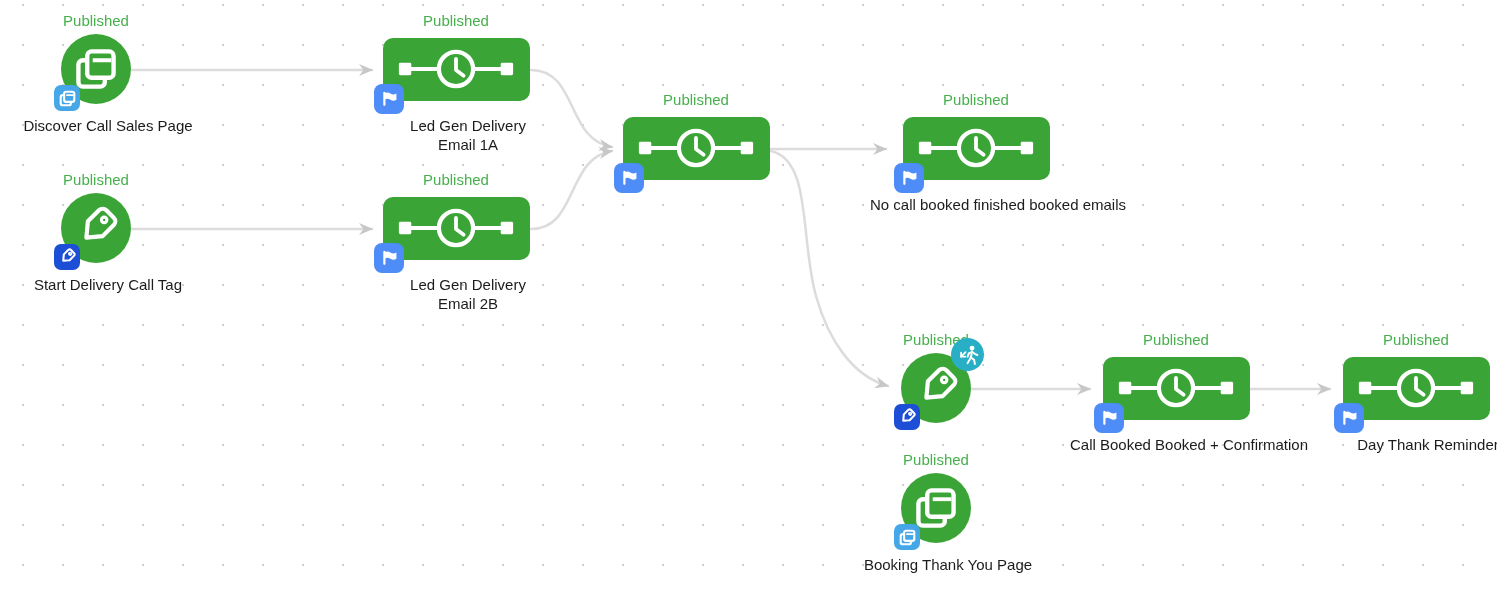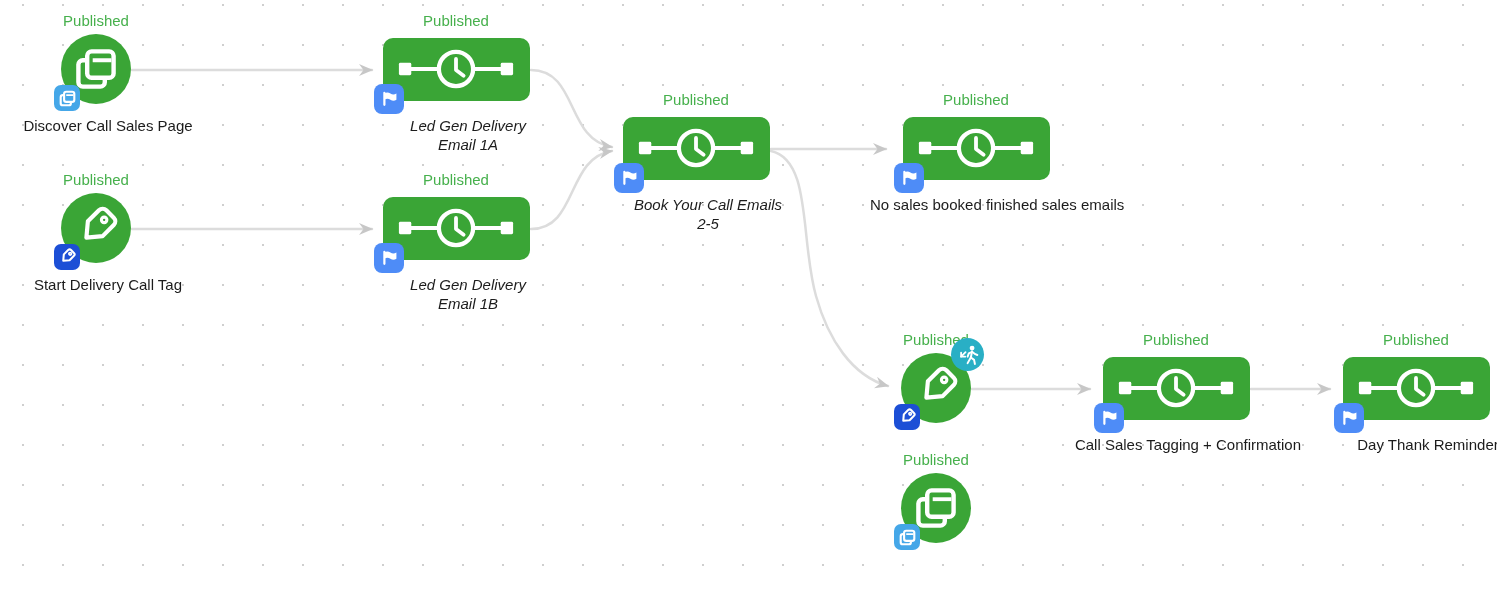--- a/index.html
+++ b/index.html
@@ -12,21 +12,21 @@
     border-radius:8px;
   }
   .edges{position:absolute;left:0;top:0;z-index:0;pointer-events:none;}
   .node{position:absolute;width:260px;z-index:1;text-align:center;}
   .status{height:18px;line-height:18px;font-size:15px;color:#46b04c;position:relative;z-index:1;}
   .shape-wrap{height:78px;display:flex;align-items:center;justify-content:center;}
   .circle{position:relative;width:70px;height:70px;border-radius:50%;background:#3aa536;display:flex;align-items:center;justify-content:center;}
   .rect{position:relative;width:147px;height:63px;border-radius:10px;background:#3aa536;display:flex;align-items:center;justify-content:center;}
   .label{margin-top:8px;font-size:15px;line-height:19px;color:#1c1c1c;}
   .label span{display:inline-block;white-space:nowrap;margin-left:24px;}
-  .label span.wrap{white-space:normal;max-width:152px;font-style:italic;}
+  .label span.wrap{white-space:normal;max-width:152px;}
   .badge{position:absolute;display:flex;align-items:center;justify-content:center;}
   .badge.sq26{width:26px;height:26px;border-radius:7px;left:-7px;bottom:-7px;}
   .badge.sq30{width:30px;height:30px;border-radius:8px;left:-9px;bottom:-13px;}
   .badge.page{background:#45a7e8;}
   .badge.tag{background:#1c4fd6;}
   .badge.flag{background:#4e8cf7;}
   .goal-badge{position:absolute;width:33px;height:33px;border-radius:50%;background:#29afc5;
     left:50px;top:-15px;z-index:5;display:flex;align-items:center;justify-content:center;}
 </style>
 </head>
@@ -130,21 +130,21 @@
           <path d="M62 11.5 V23 L70 29" stroke="#fff" stroke-width="4" fill="none" stroke-linecap="round" stroke-linejoin="round"></path>
         </svg>
         <div class="badge sq30 flag">
           <svg width="19" height="19" viewBox="0 0 30 30">
             <path d="M8.5 25 V6" stroke="#fff" stroke-width="3.5" stroke-linecap="round"></path>
             <path d="M8.5 7 q4.5 -3 9.5 0 q4.5 3 9.5 0 v10 q-4.5 3 -9.5 0 q-4.5 -3 -9.5 0 Z" fill="#fff"></path>
           </svg>
         </div>
       </div>
     </div>
-    <div class="label"><span class="wrap">Led Gen Delivery Email 1B</span></div>
+    <div class="label"><span class="wrap">Led Gen Delivery Email 2B</span></div>
   </div>
 
   <div class="node" style="left:566px;top:91px">
     <div class="status">Published</div>
     <div class="shape-wrap">
       <div class="rect">
         <svg width="118" height="44" viewBox="0 0 124 44">
           <line x1="8" y1="22" x2="116" y2="22" stroke="#fff" stroke-width="4"></line>
           <rect x="2" y="15.5" width="13" height="13" rx="1.5" fill="#fff"></rect>
           <rect x="109" y="15.5" width="13" height="13" rx="1.5" fill="#fff"></rect>
@@ -152,21 +152,20 @@
           <path d="M62 11.5 V23 L70 29" stroke="#fff" stroke-width="4" fill="none" stroke-linecap="round" stroke-linejoin="round"></path>
         </svg>
         <div class="badge sq30 flag">
           <svg width="19" height="19" viewBox="0 0 30 30">
             <path d="M8.5 25 V6" stroke="#fff" stroke-width="3.5" stroke-linecap="round"></path>
             <path d="M8.5 7 q4.5 -3 9.5 0 q4.5 3 9.5 0 v10 q-4.5 3 -9.5 0 q-4.5 -3 -9.5 0 Z" fill="#fff"></path>
           </svg>
         </div>
       </div>
     </div>
-    <div class="label"><span class="wrap">Book Your Call Emails 2-5</span></div>
   </div>
 
   <div class="node" style="left:846px;top:91px">
     <div class="status">Published</div>
     <div class="shape-wrap">
       <div class="rect">
         <svg width="118" height="44" viewBox="0 0 124 44">
           <line x1="8" y1="22" x2="116" y2="22" stroke="#fff" stroke-width="4"></line>
           <rect x="2" y="15.5" width="13" height="13" rx="1.5" fill="#fff"></rect>
           <rect x="109" y="15.5" width="13" height="13" rx="1.5" fill="#fff"></rect>
@@ -174,21 +173,21 @@
           <path d="M62 11.5 V23 L70 29" stroke="#fff" stroke-width="4" fill="none" stroke-linecap="round" stroke-linejoin="round"></path>
         </svg>
         <div class="badge sq30 flag">
           <svg width="19" height="19" viewBox="0 0 30 30">
             <path d="M8.5 25 V6" stroke="#fff" stroke-width="3.5" stroke-linecap="round"></path>
             <path d="M8.5 7 q4.5 -3 9.5 0 q4.5 3 9.5 0 v10 q-4.5 3 -9.5 0 q-4.5 -3 -9.5 0 Z" fill="#fff"></path>
           </svg>
         </div>
       </div>
     </div>
-    <div class="label"><span>No sales booked finished sales emails</span></div>
+    <div class="label"><span>No call booked finished booked emails</span></div>
   </div>
 
   <div class="node" style="left:806px;top:331px">
     <div class="status">Published</div>
     <div class="shape-wrap">
       <div class="circle">
         <svg width="46" height="46" viewBox="0 0 44 44">
           <g transform="rotate(-45 22 22)">
             <path d="M21 12 h15 a5 5 0 0 1 5 5 v10 a5 5 0 0 1 -5 5 H21 L9 22 Z" fill="none" stroke="#fff" stroke-width="4" stroke-linejoin="round"></path>
             <circle cx="33" cy="22" r="2.6" fill="none" stroke="#fff" stroke-width="3"></circle>
@@ -233,21 +232,21 @@
           <path d="M62 11.5 V23 L70 29" stroke="#fff" stroke-width="4" fill="none" stroke-linecap="round" stroke-linejoin="round"></path>
         </svg>
         <div class="badge sq30 flag">
           <svg width="19" height="19" viewBox="0 0 30 30">
             <path d="M8.5 25 V6" stroke="#fff" stroke-width="3.5" stroke-linecap="round"></path>
             <path d="M8.5 7 q4.5 -3 9.5 0 q4.5 3 9.5 0 v10 q-4.5 3 -9.5 0 q-4.5 -3 -9.5 0 Z" fill="#fff"></path>
           </svg>
         </div>
       </div>
     </div>
-    <div class="label"><span>Call Sales Tagging + Confirmation</span></div>
+    <div class="label"><span>Call Booked Booked + Confirmation</span></div>
   </div>
 
   <div class="node" style="left:1286px;top:331px">
     <div class="status">Published</div>
     <div class="shape-wrap">
       <div class="rect">
         <svg width="118" height="44" viewBox="0 0 124 44">
           <line x1="8" y1="22" x2="116" y2="22" stroke="#fff" stroke-width="4"></line>
           <rect x="2" y="15.5" width="13" height="13" rx="1.5" fill="#fff"></rect>
           <rect x="109" y="15.5" width="13" height="13" rx="1.5" fill="#fff"></rect>
@@ -276,15 +275,16 @@
         </svg>
         <div class="badge sq26 page">
           <svg width="17" height="17" viewBox="0 0 40 40">
             <rect x="4" y="12" width="24" height="24" rx="5" fill="none" stroke="#fff" stroke-width="5"></rect>
             <rect x="12" y="4" width="24" height="24" rx="5" fill="#45a7e8" stroke="#fff" stroke-width="5"></rect>
             <line x1="17" y1="12" x2="34" y2="12" stroke="#fff" stroke-width="4"></line>
           </svg>
         </div>
       </div>
     </div>
+    <div class="label"><span>Booking Thank You Page</span></div>
   </div>
 
 </div>
 
 </body></html>

